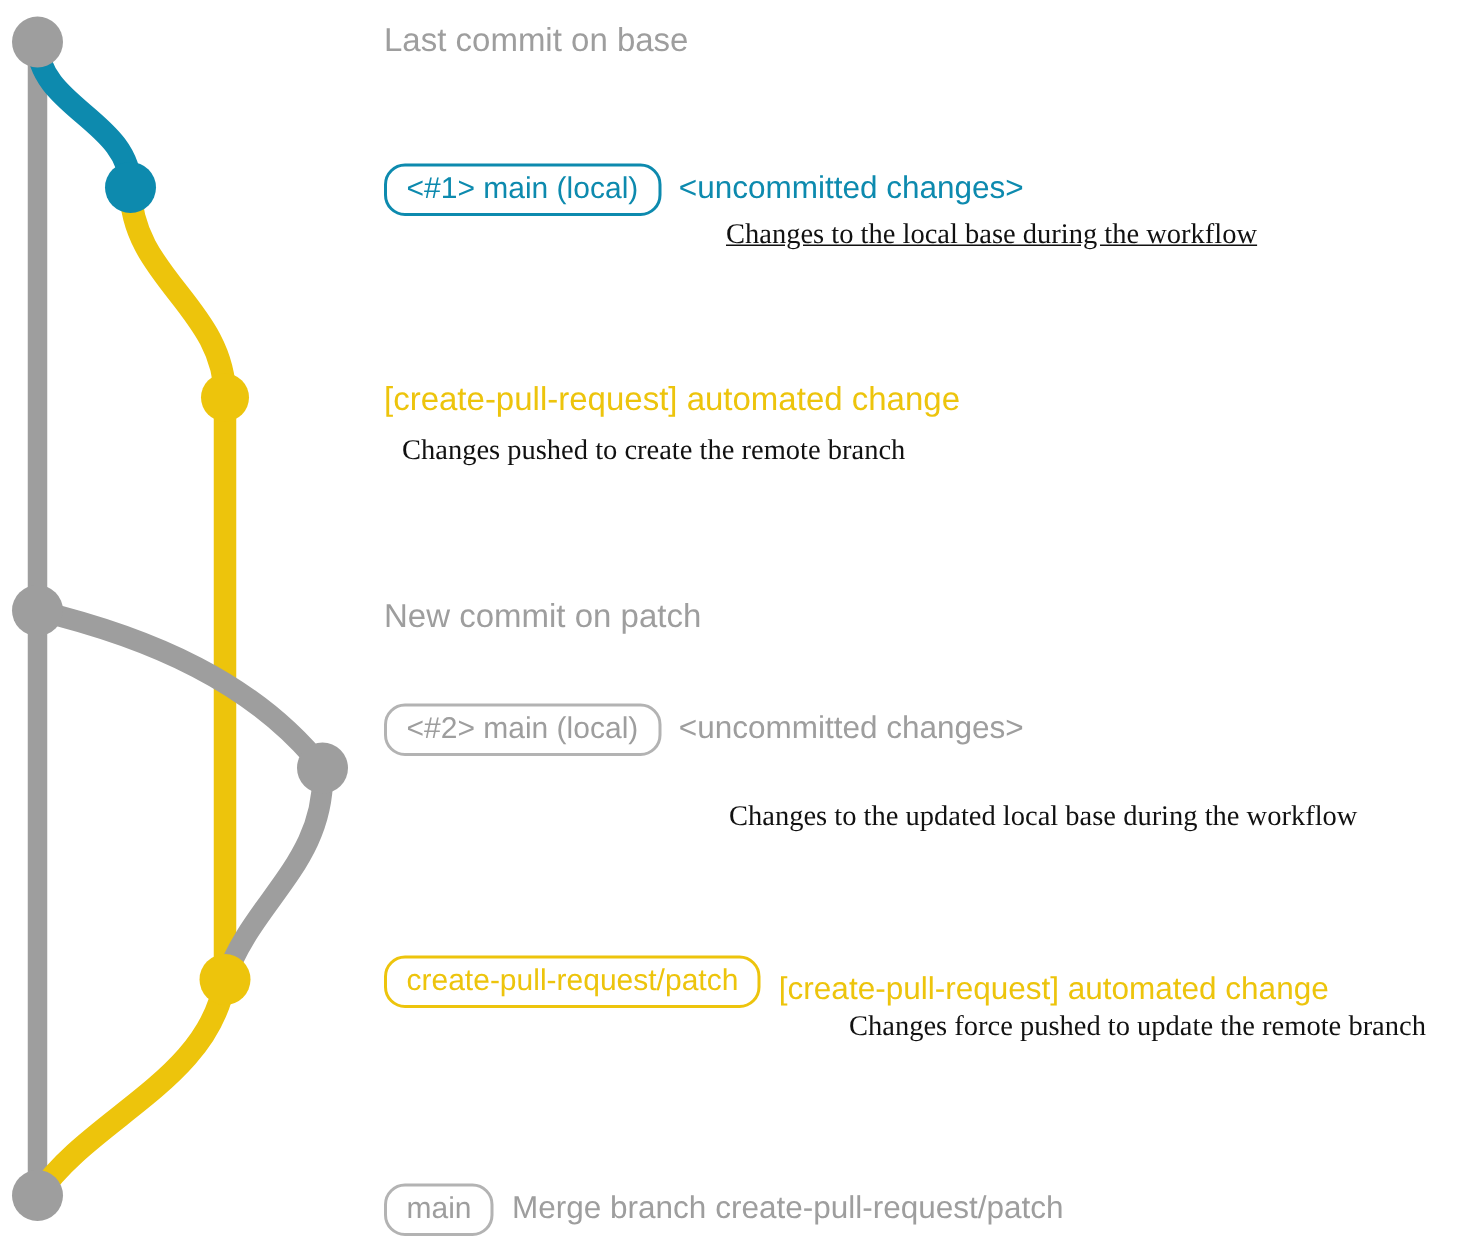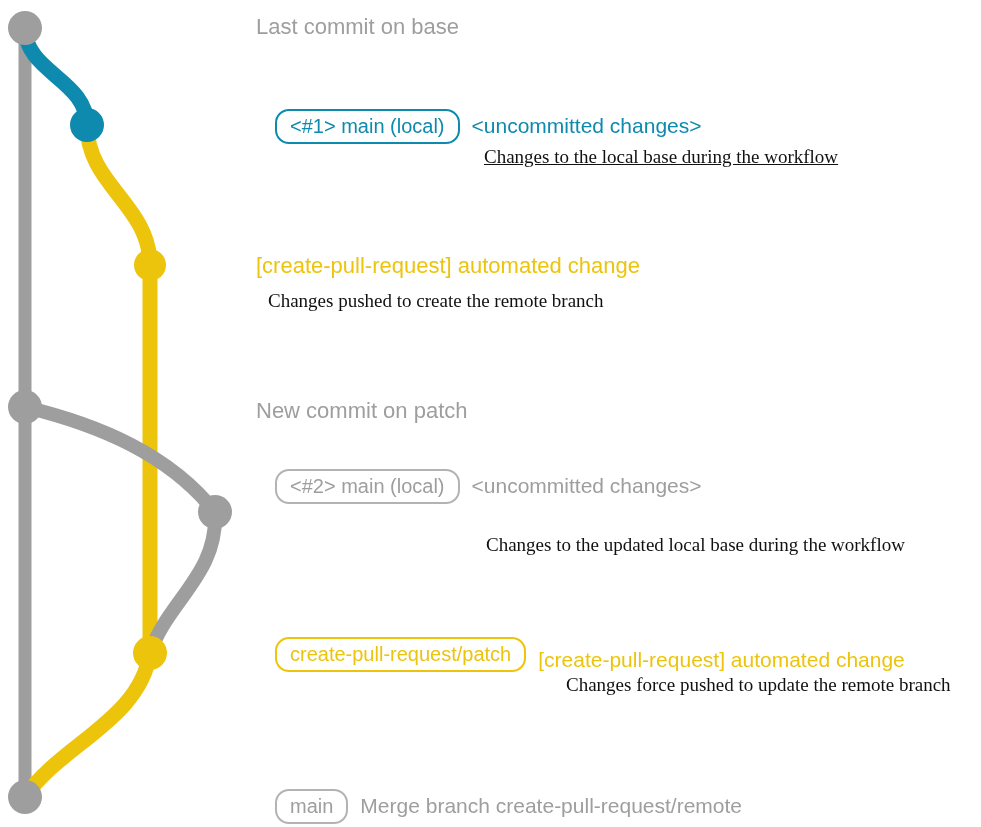--- a/index.html
+++ b/index.html
@@ -33,21 +33,20 @@
   .pill {
     display: inline-block;
     border: 2px solid #9e9e9e;
     border-radius: 14px;
     padding: 4px 13px 5px 13px;
     font-size: 20px;
     line-height: 22px;
     color: #9e9e9e;
     background: #ffffff;
     font-family: "Liberation Sans", sans-serif;
-    margin-left: 19px;
   }
   .pill.teal  { border-color: #0d8aae; color: #0d8aae; }
   .pill.yellow{ border-color: #edc40c; color: #edc40c; }
   .pill.gray  { border-color: #b3b3b3; color: #9e9e9e; }
 
   .subject {
     font-size: 21px;
     line-height: 24px;
     font-family: "Liberation Sans", sans-serif;
     margin-left: 12px;
@@ -120,14 +119,14 @@
 <div class="note" style="left:486px; top:534px;">Changes to the updated local base during the workflow</div>
 
 <div class="row" style="left:256px; top:637px;align-items:flex-end;">
   <span class="pill yellow">create-pull-request/patch</span>
   <span class="subject yellow">[create-pull-request] automated change</span>
 </div>
 <div class="note" style="left:566px; top:674px;">Changes force pushed to update the remote branch</div>
 
 <div class="row" style="left:256px; top:789px;text-align:center;">
   <span class="pill gray">main</span>
-  <span class="subject gray">Merge branch create-pull-request/remote</span>
+  <span class="subject gray">Merge branch create-pull-request/patch</span>
 </div>
 
 </body></html>

